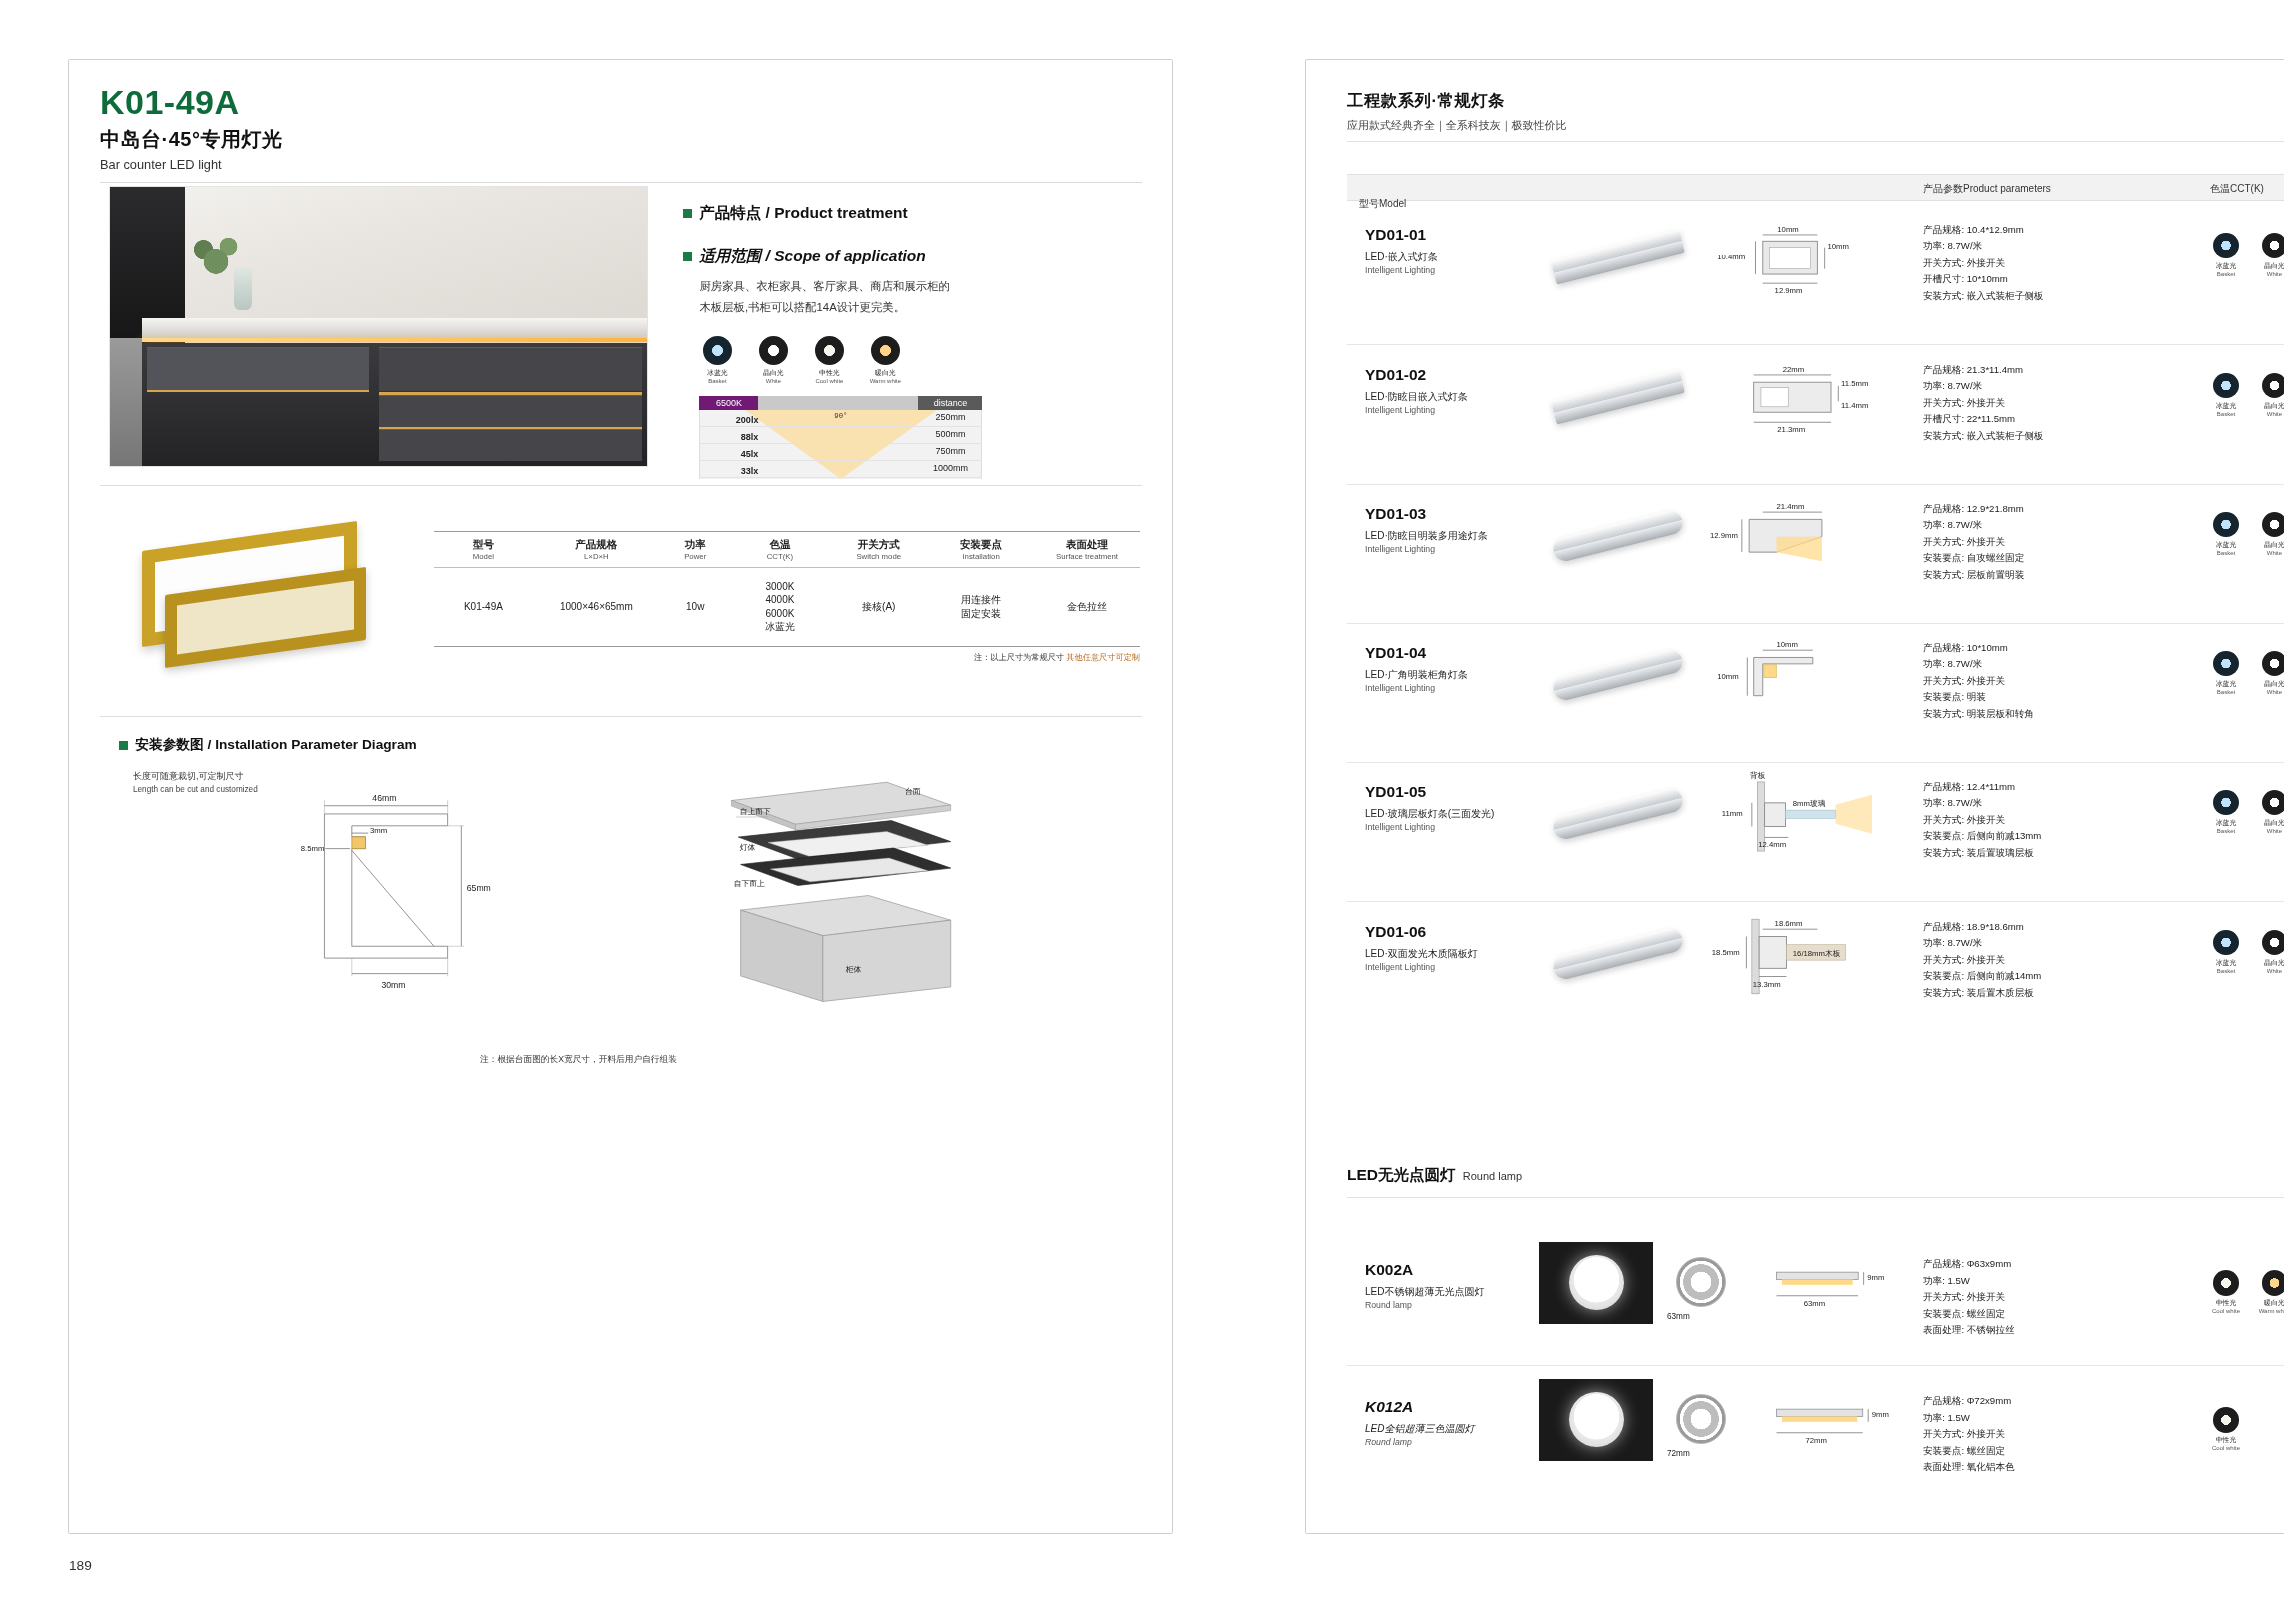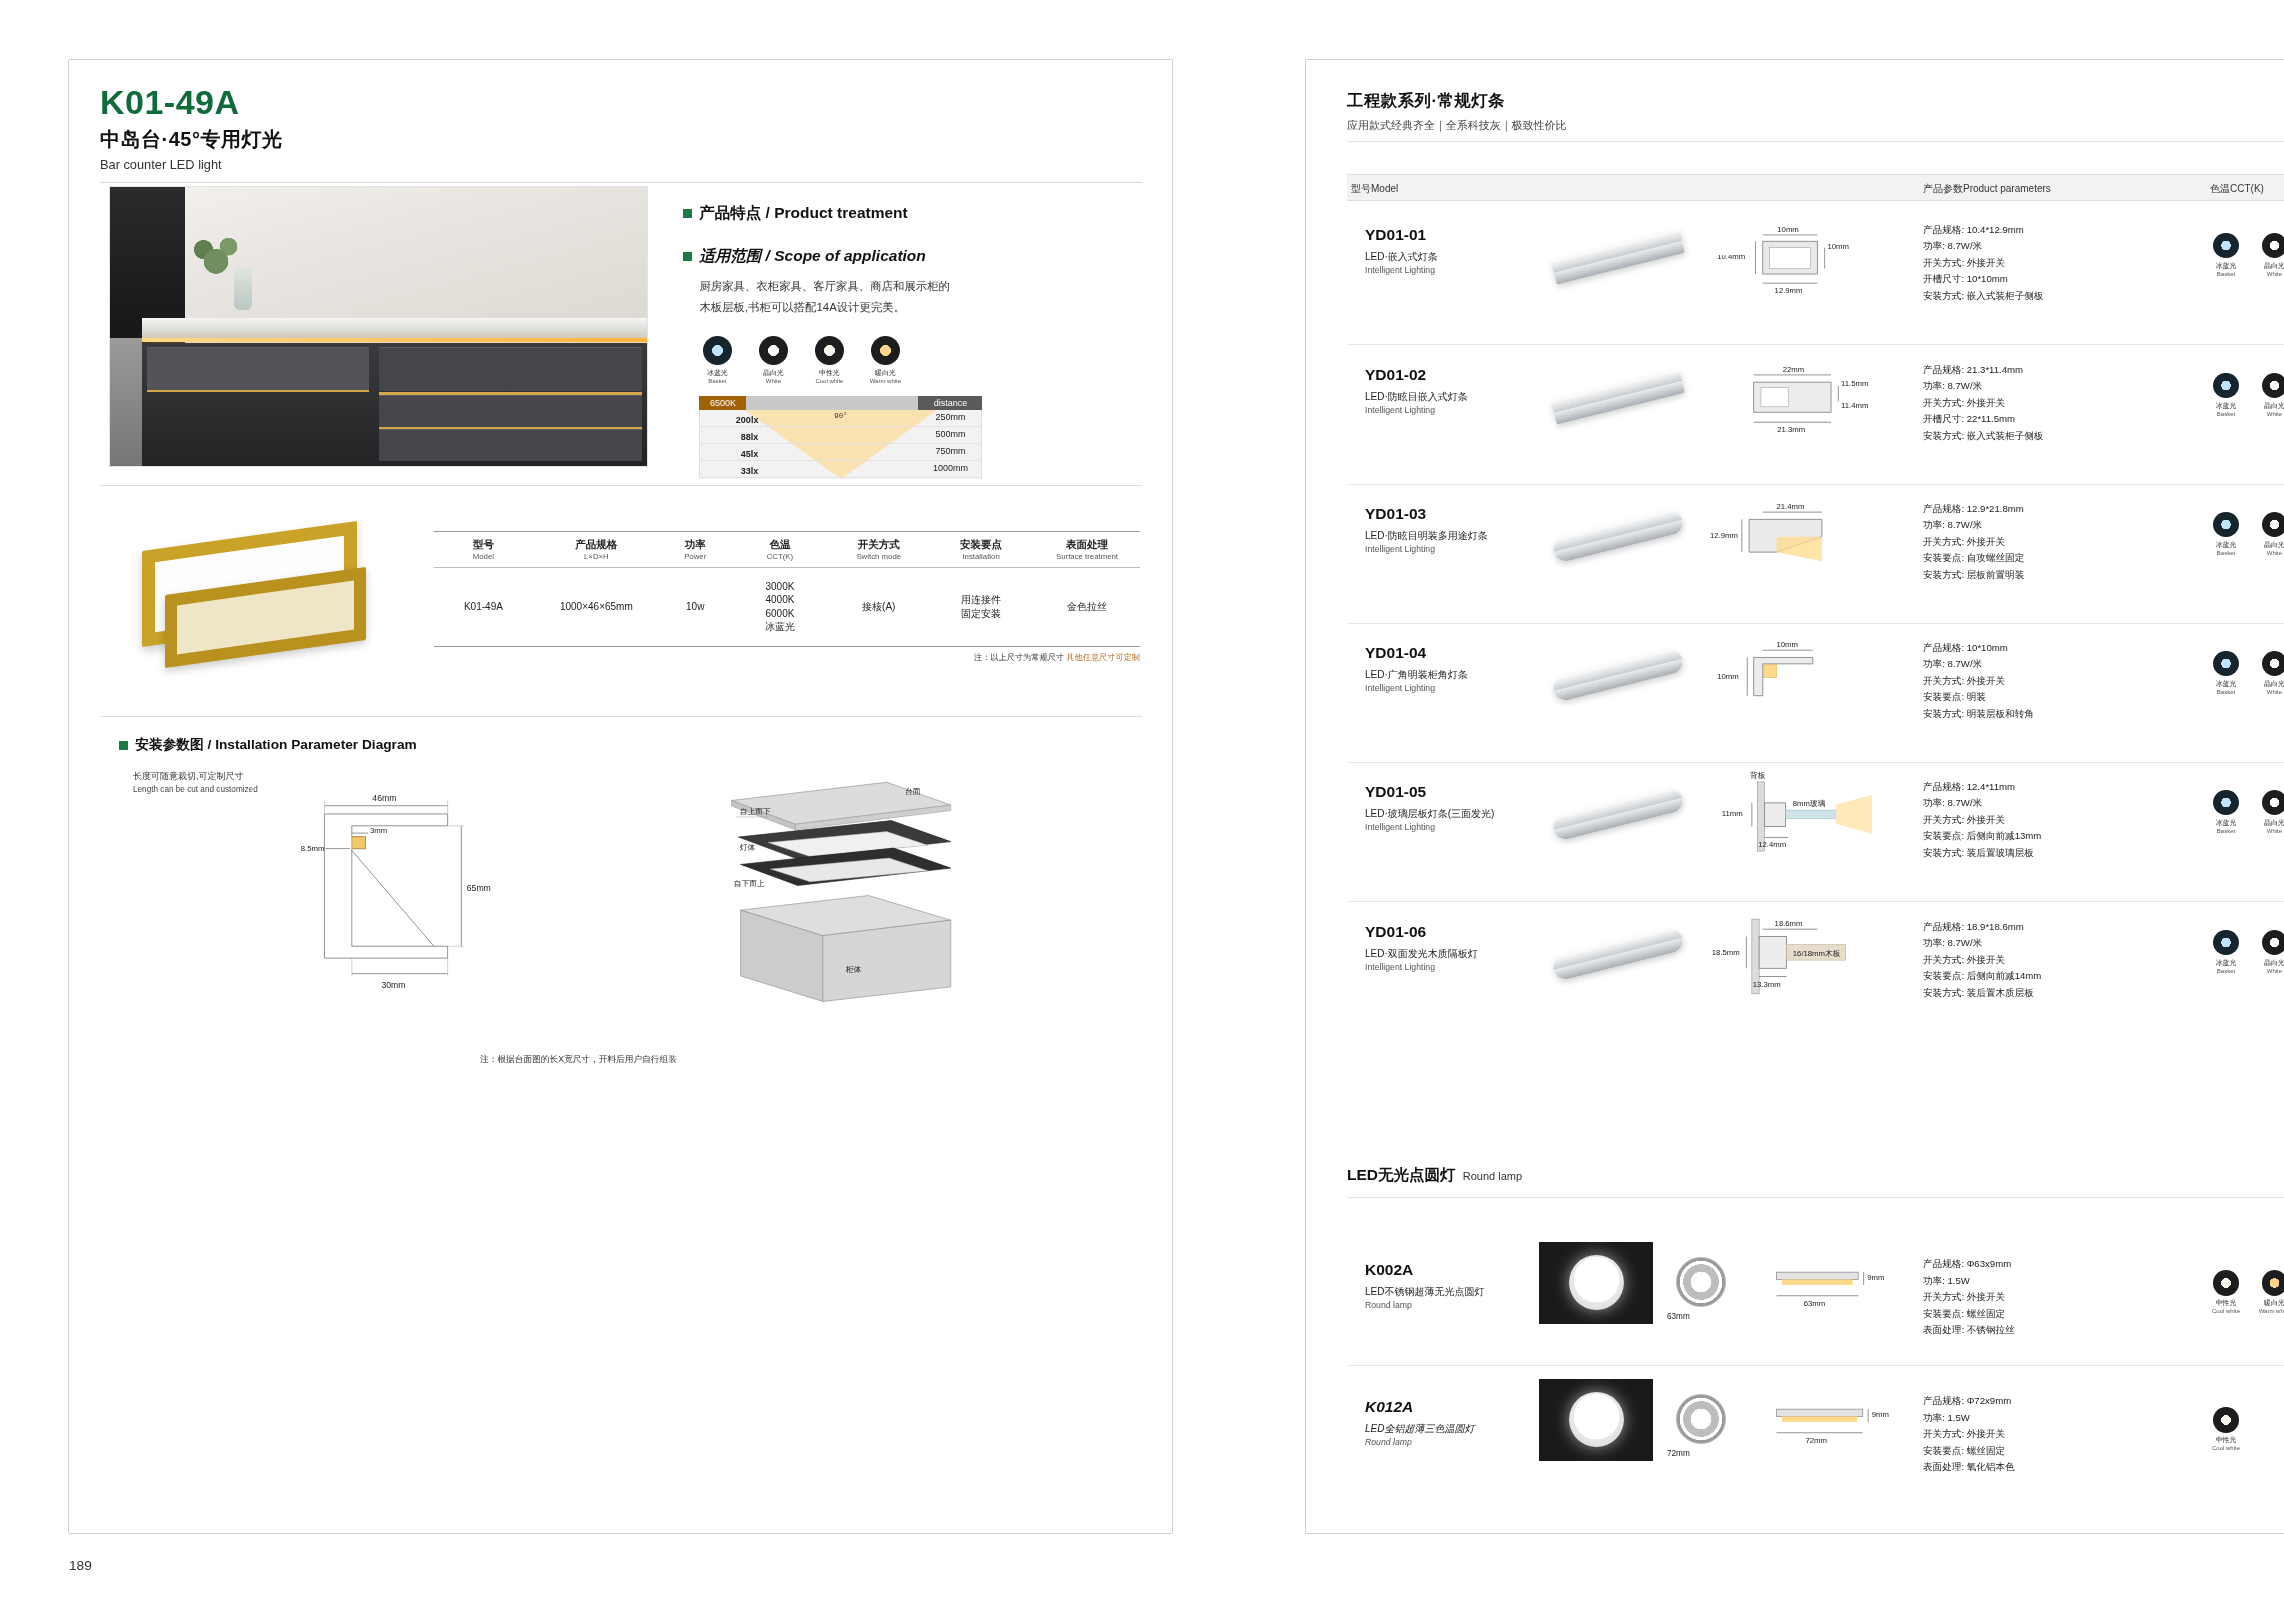--- a/index.html
+++ b/index.html
@@ -116,21 +116,21 @@
   .cct-dot:after{
     content:""; position:absolute; inset:0;
     background:
       conic-gradient(from 0deg, transparent 0 8deg, rgba(0,0,0,.0) 8deg 10deg);
   }
   .cct-cn { font-size: 6.9px; color:#222; margin-top:2.7px; }
   .cct-en { font-size: 6px; color:#555; }
 
   .lux-table { margin: 12px 0 0 16.4px; width: 283px; font-size: 9px; }
   .lux-hdr { display:flex; }
-  .lux-hdr .k { width:47px; background:#a16207; color:#fff; text-align:center; padding:2.3px 0; }
+  .lux-hdr .k { width:59px; background:#701a75; color:#fff; text-align:center; padding:2.3px 0; }
   .lux-hdr .mid { flex:1; background:#c9c9c9; }
   .lux-hdr .d { width:64px; background:#5a5a5a; color:#fff; text-align:center; padding:2.3px 0; }
   .lux-beam {
     position: relative; height: 69px; background: #f2f2f2; border-left:0.5px solid #ddd; border-right:0.5px solid #ddd;
   }
   .lux-beam .cone {
     position:absolute; left:50%; top:0; transform:translateX(-50%);
     width:0;height:0;border-left:96px solid transparent;border-right:96px solid transparent;
     border-top:69px solid rgba(255,214,120,.55);
   }
@@ -475,21 +475,21 @@
   <div class="gutter"></div>
 
   <div class="page page-right">
     <div class="rp-frame">
 
       <div class="rp-title">工程款系列·常规灯条</div>
       <div class="rp-sub">应用款式经典齐全｜全系科技灰｜极致性价比</div>
       <div class="rp-rule"></div>
 
       <div class="thead" style="top:114px;">
-        <div class="c" style="left:4px;">型号Model</div>
+        <div class="c" style="left:12px;margin-top:15px;">型号Model</div>
         <div class="c" style="left:576px;">产品参数Product parameters</div>
         <div class="c" style="left:863px;">色温CCT(K)</div>
       </div>
 
       <div class="rrow" style="top:146px;height:139px;">
         <div class="rmodel">
           <div class="code">YD01-01</div>
           <div class="cn">LED·嵌入式灯条</div>
           <div class="en">Intelligent Lighting</div>
         </div>

